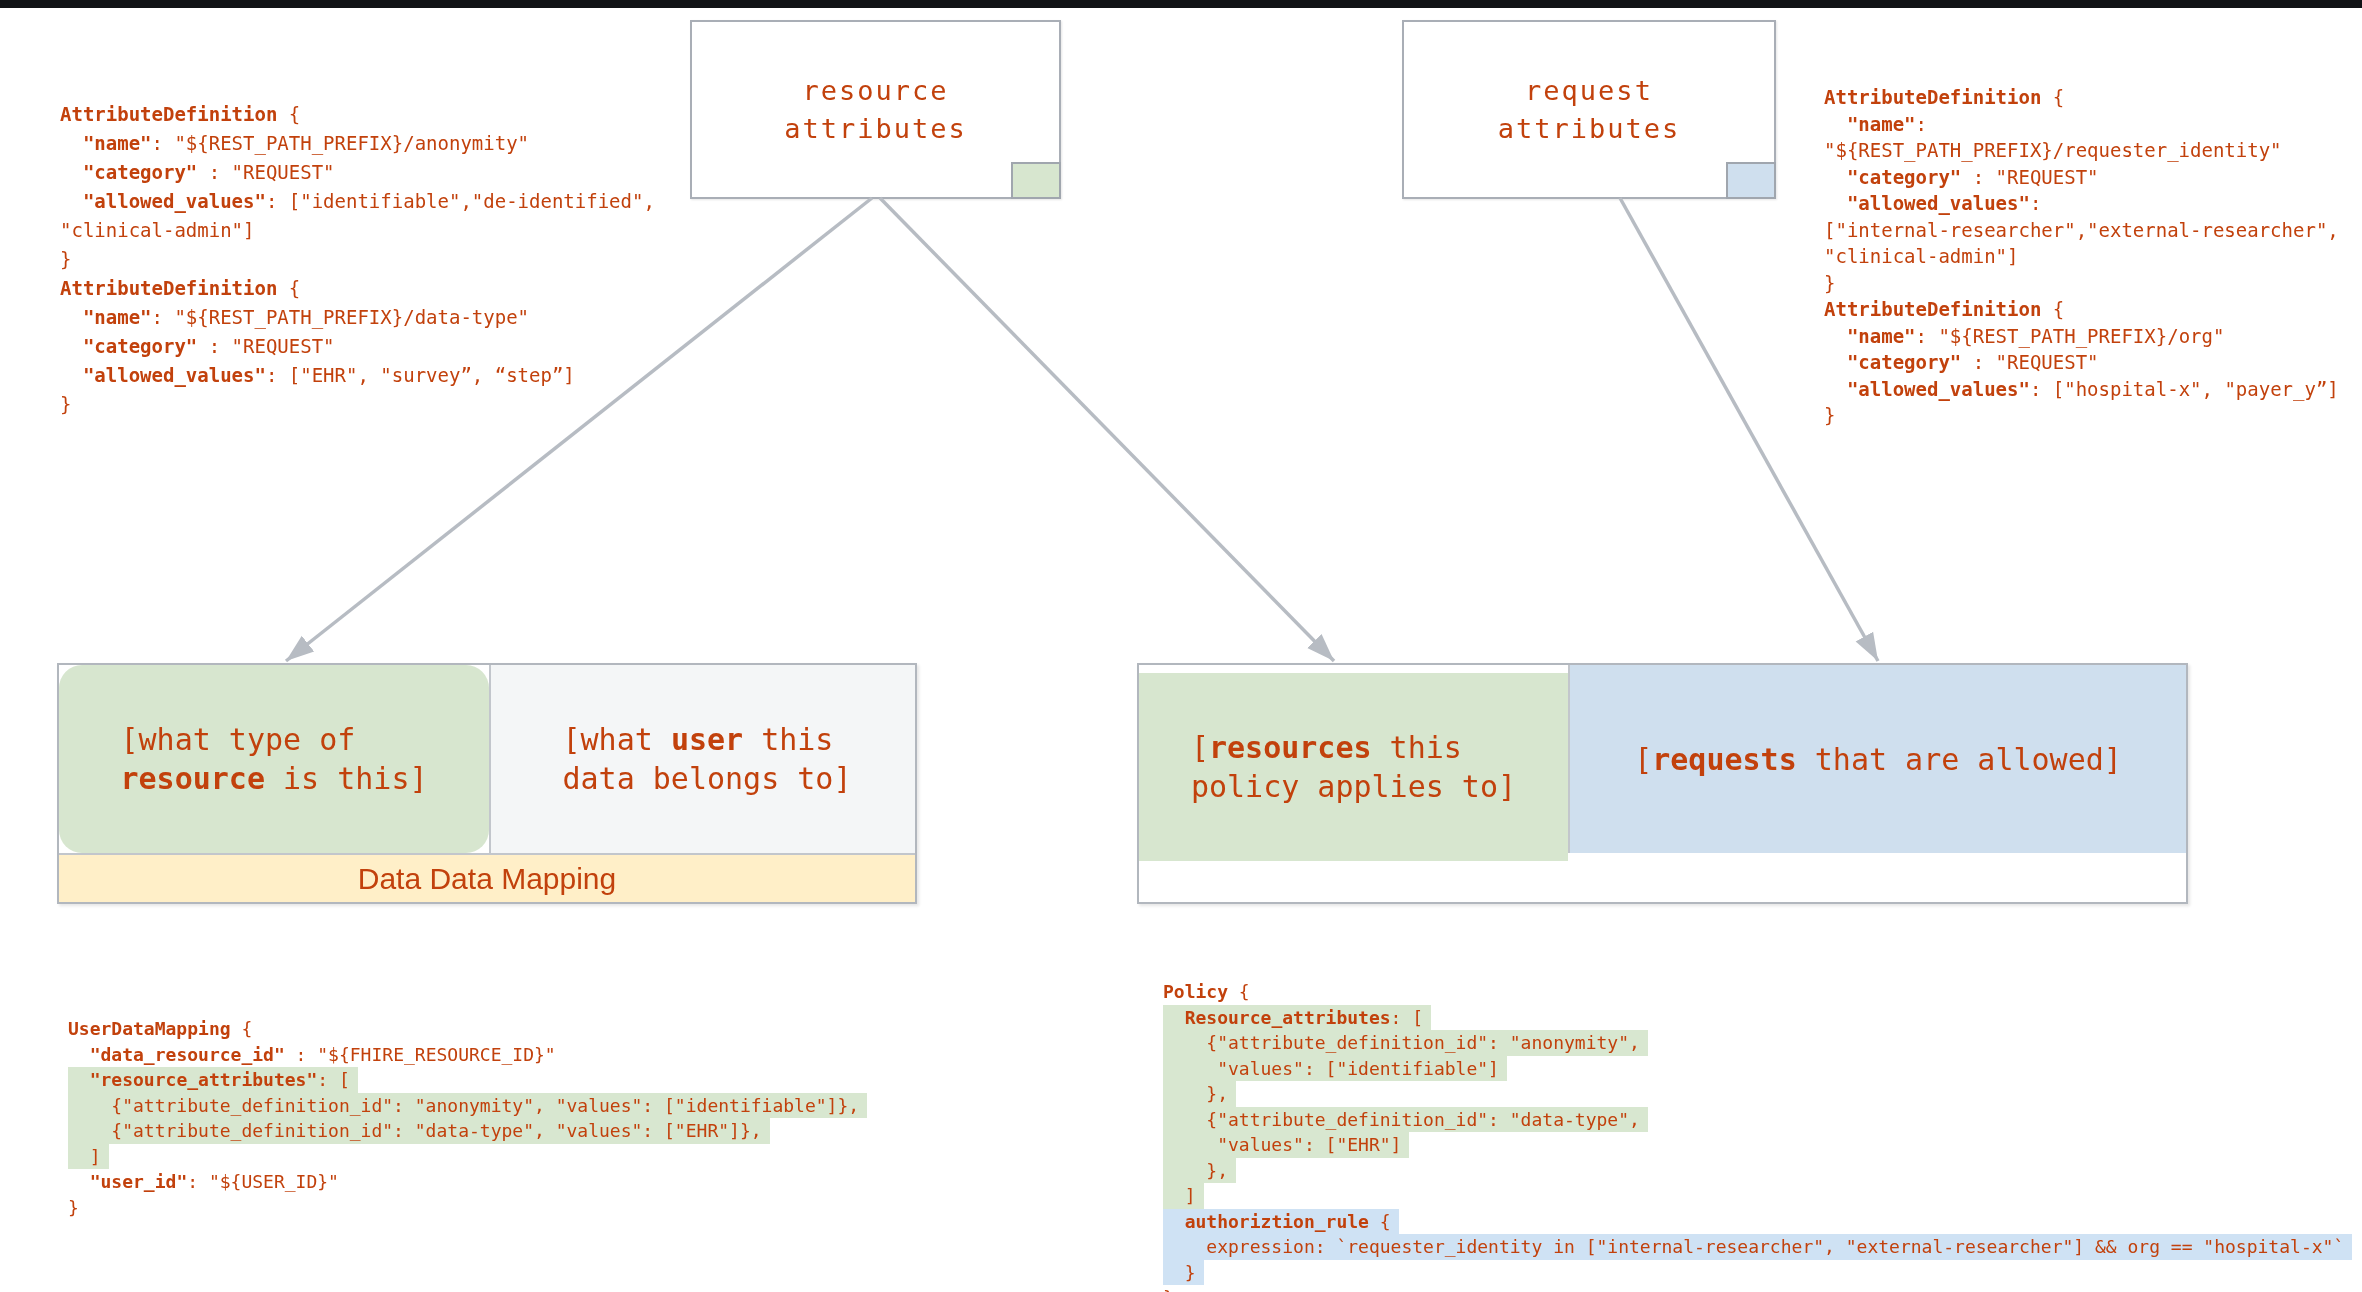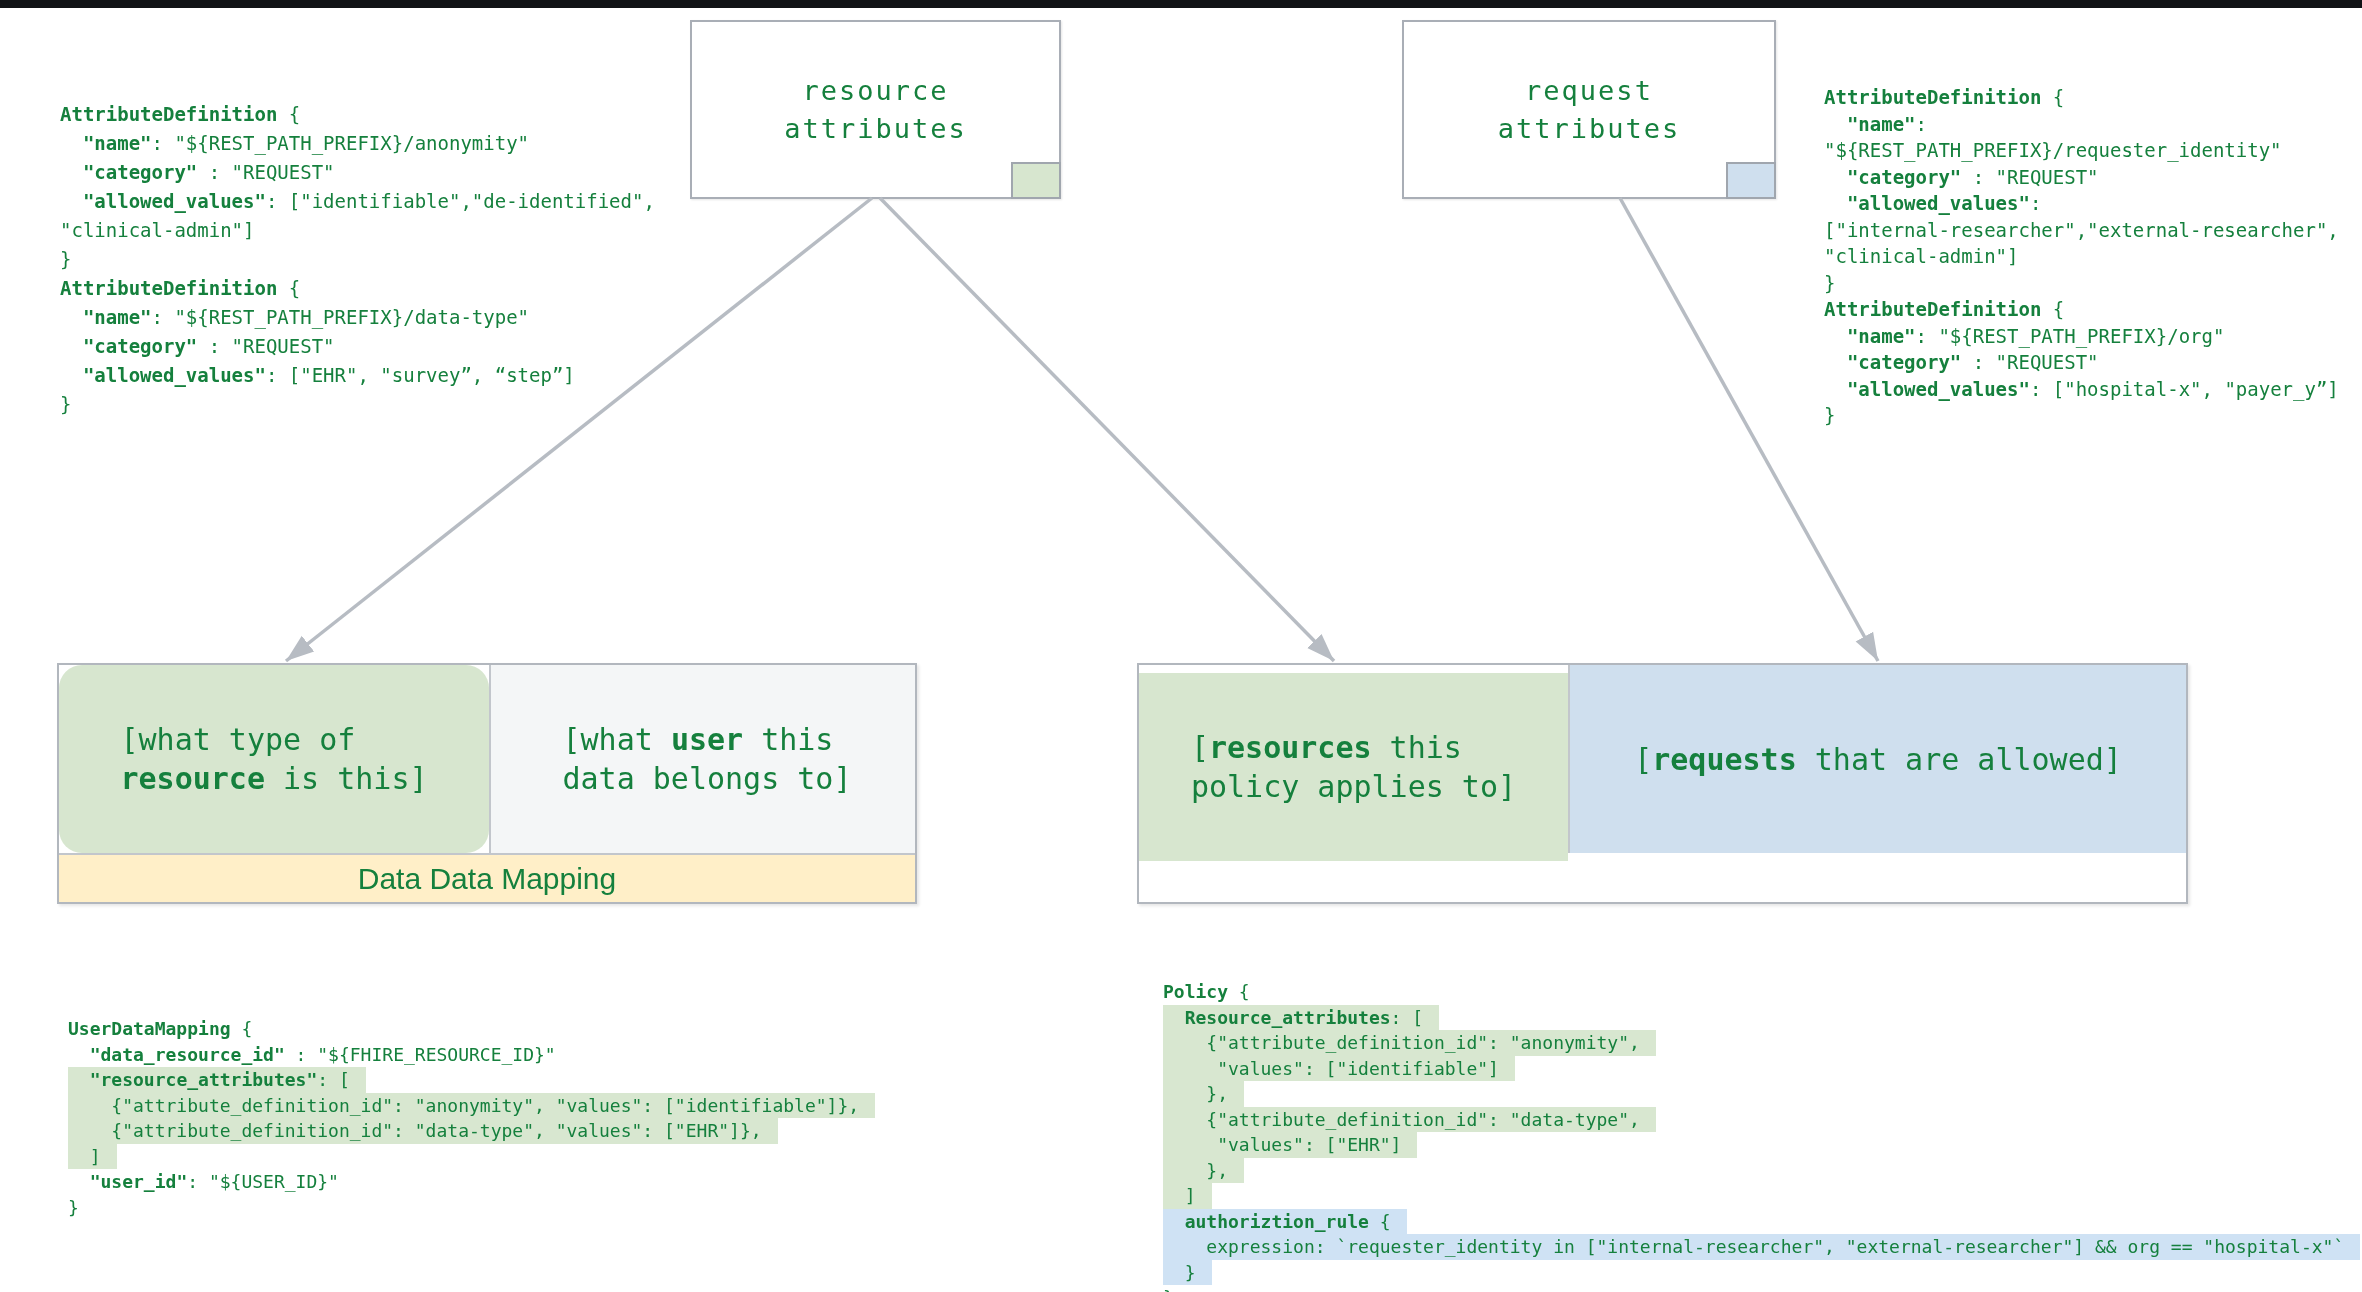--- a/index.html
+++ b/index.html
@@ -1,26 +1,26 @@
 <!DOCTYPE html>
 <html style="--green: #d7e6cf; --blue: #cfdfee; --gray_cell: #f4f6f7; --yellow: #ffefc8; --hl_green: #d8e7d0; --hl_blue: #cfe2f4; --border_gray: #b2b7be; --arrow_gray: #b7bcc3;"><head>
 <meta charset="utf-8">
 <style>
   html,body { margin:0; padding:0; background:#ffffff; }
   .canvas {
     position:relative; width:2362px; height:1292px; background:#ffffff;
-    overflow:hidden; font-family:"DejaVu Sans Mono", monospace; color:#15803d;
+    overflow:hidden; font-family:"DejaVu Sans Mono", monospace; color:#c2410c;
   }
   .topbar { position:absolute; left:0; top:0; width:2362px; height:8px; background:#111316; }
 
   
   .code { position:absolute; }
   .code-line { white-space:pre; }
   .b { font-weight:bold; }
-  .hl { display:inline-block; padding-right:16px; }
+  .hl { display:inline-block; padding-right:8px; }
   .hl-green { background:var(--hl_green); }
   .hl-blue  { background:var(--hl_blue); }
 
   #code-left  { left:60px;  top:100px; font-size:19px; line-height:29px; }
   #code-right { left:1824px; top:84px;  font-size:19px; line-height:26.5px; }
   #code-udm    { left:68px;   top:1016px; font-size:18px; line-height:25.5px; }
   #code-policy { left:1163px; top:979px;  font-size:18px; line-height:25.5px; }
 
   
   .attr-box {

